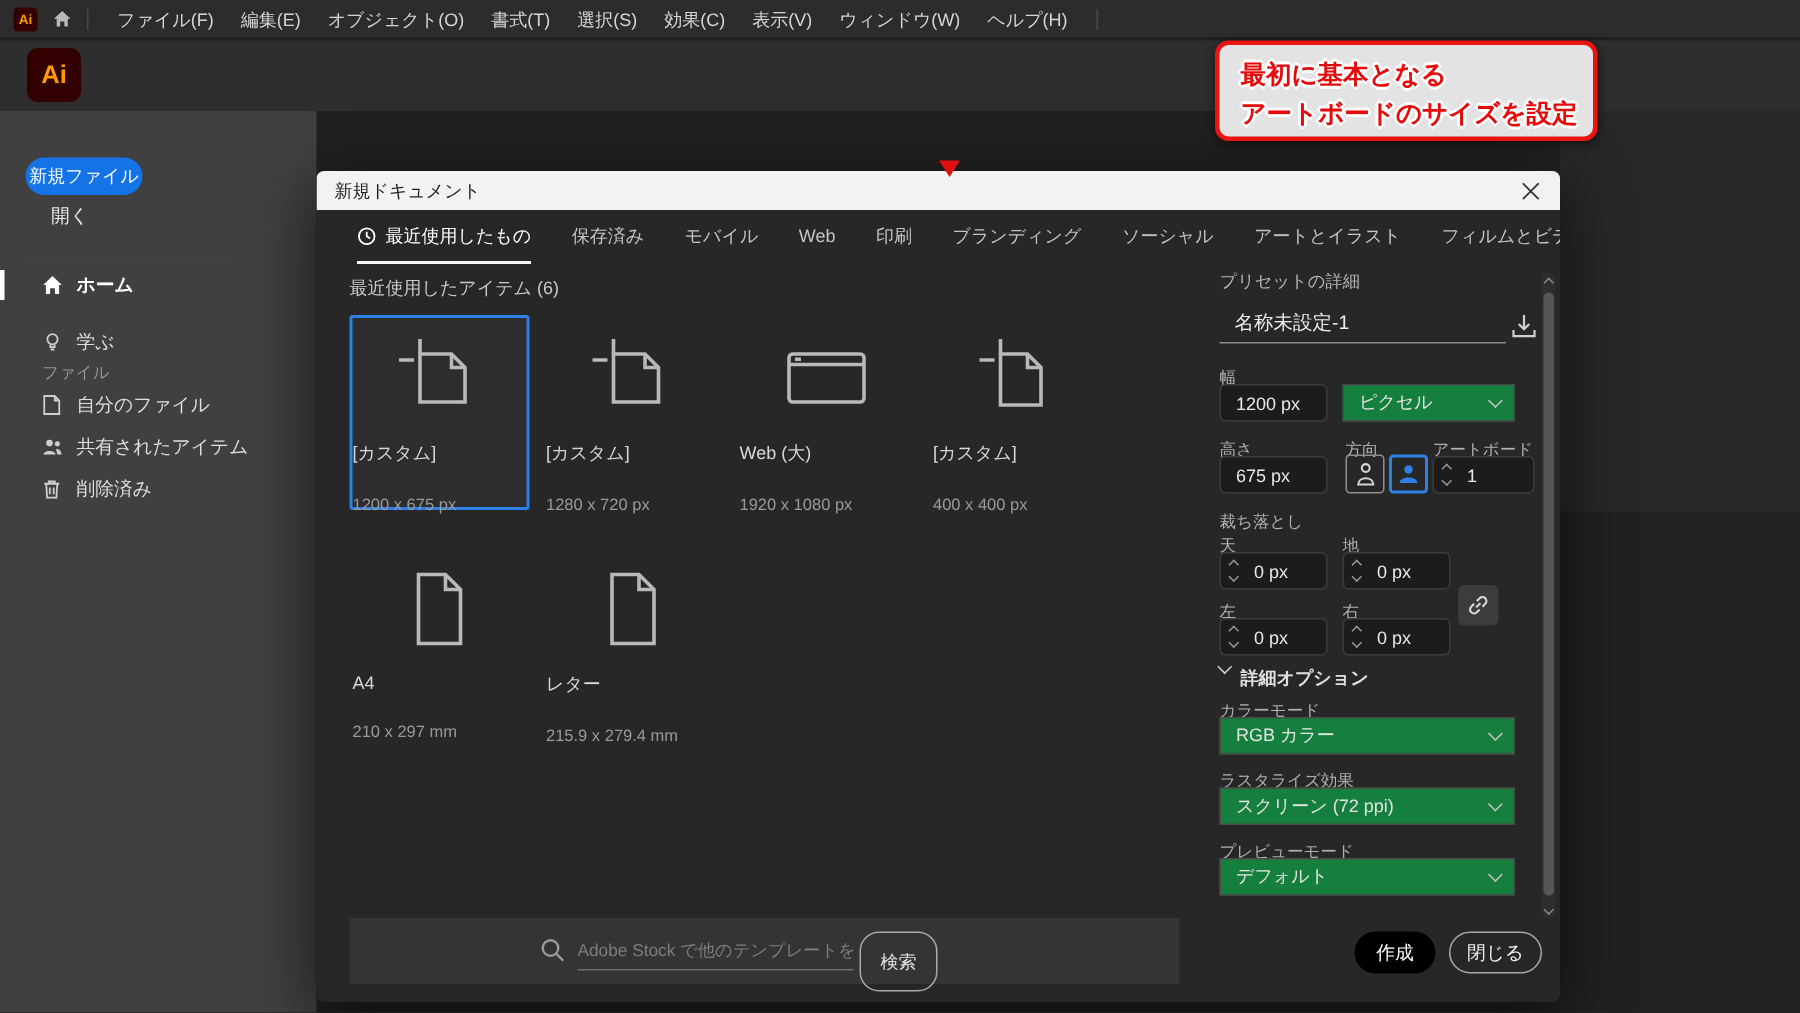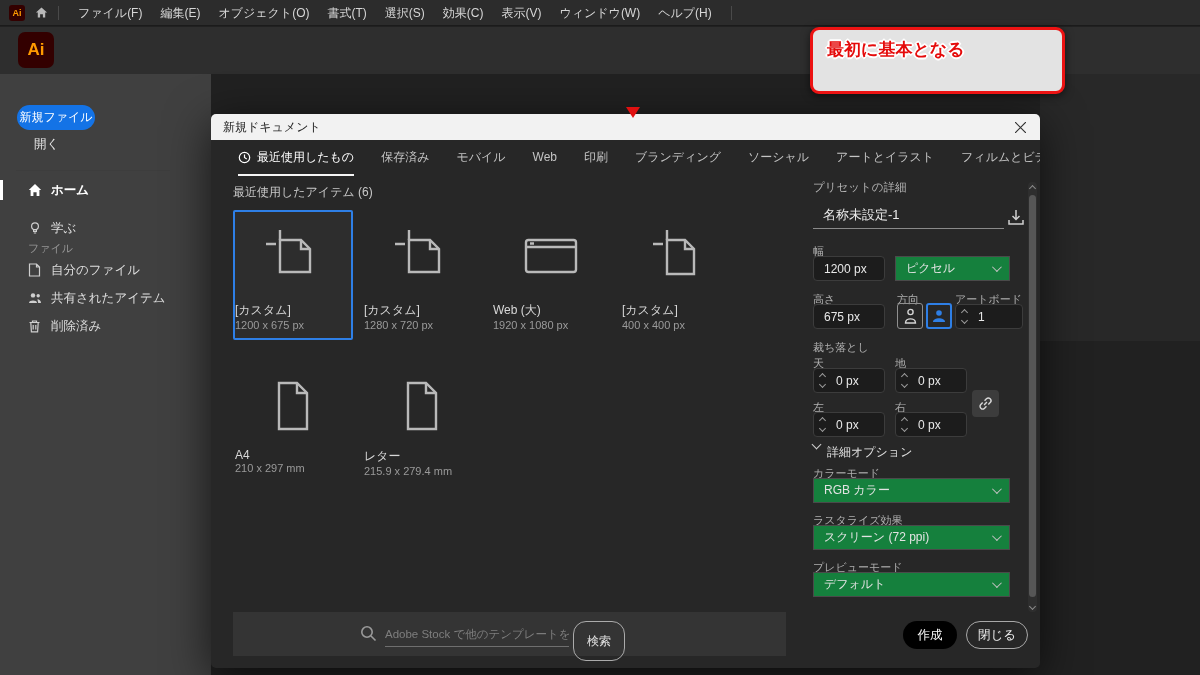--- a/index.html
+++ b/index.html
@@ -64,21 +64,21 @@
   .tab.active { color:#fff; border-bottom-color:#f5f5f5; }
   .tab .tab-icon { width:13px; height:13px; color:#fff; }
 
   .recent-heading { position:absolute; left:22px; top:70px; color:#c9c9c9; font-size:12px; }
 
   .card { position:absolute; width:120px; display:flex; flex-direction:column; 
           padding-top:12px; border:2px solid transparent; border-radius:2px; }
   .card.selected { border-color:#2e7fe6; background:#2d2d2d; }
   .card .card-icon { height:62px; display:flex; align-items:center; justify-content:center; color:#b9b9b9; }
   .card .card-name { margin-top:16px; color:#d8d8d8; font-size:12px; white-space:nowrap; }
-  .card .card-size { margin-top:0; color:#9a9a9a; font-size:11px; white-space:nowrap; }
+  .card .card-size { margin-top:20px; color:#9a9a9a; font-size:11px; white-space:nowrap; }
 
   .search-strip { position:absolute; left:22px; top:498px; width:553px; height:44px; background:#343434; }
   .search-icon { position:absolute; left:127px; top:13px; width:17px; height:17px; color:#9a9a9a; }
   .search-input { position:absolute; left:152px; top:9px; width:184px; height:26px; background:transparent;
                   border:none; border-bottom:1px solid #6f6f6f; color:#ddd; font-size:11.5px; outline:none;
                   font-family:"Liberation Sans", sans-serif; }
   .search-input::placeholder { color:#7e7e7e; }
   .search-btn { position:absolute; left:340px; top:9px; width:52px; height:40px; border-radius:13px;
                 border:1.5px solid #ababab; color:#e3e3e3; font-size:12px; display:flex;
                 align-items:center; justify-content:center; background:transparent; }
@@ -106,21 +106,21 @@
 
   .ori-btn { position:absolute; top:189px; width:26px; height:26px; border-radius:3px;
              display:flex; align-items:center; justify-content:center; }
   .ori-portrait { left:686px; border:1.5px solid #8f8f8f; color:#d5d5d5; }
   .ori-landscape { left:715px; border:2px solid #2e7fe6; color:#2e7fe6; }
 
   .link-btn { position:absolute; left:761px; top:276px; width:27px; height:27px; background:#3c3c3c;
               border-radius:4px; display:flex; align-items:center; justify-content:center; color:#d8d8d8; }
 
   .advanced { position:absolute; left:602px; top:330px; display:flex; align-items:flex-start; gap:7px;
-              color:#e0e0e0; font-size:12px; }
+              color:#e0e0e0; font-size:12px;font-weight:bold; }
   .adv-chev { width:7px; height:7px; border-right:1.5px solid #d0d0d0; border-bottom:1.5px solid #d0d0d0;
               transform:rotate(45deg); margin-top:-3px; }
 
   .vscroll { position:absolute; left:817px; top:68px; width:9px; height:430px; background:#2e2e2e; border-radius:4px; }
   .vs-thumb { position:absolute; left:1px; top:13px; width:7px; height:402px; background:#565656; border-radius:4px; }
   .vs-up, .vs-dn { position:absolute; left:2px; width:5px; height:5px;
                    border-right:1.2px solid #8a8a8a; border-bottom:1.2px solid #8a8a8a; }
   .vs-up { top:4px; transform:rotate(-135deg); }
   .vs-dn { bottom:3px; transform:rotate(45deg); }
 
@@ -212,20 +212,21 @@
       <svg width="13" height="14" viewBox="0 0 13 14" fill="none" stroke="currentColor" stroke-width="1.2">
         <path d="M1.5 3.5 H11.5 M4.5 3.5 V2 H8.5 V3.5 M2.8 3.5 L3.4 12.8 H9.6 L10.2 3.5 M5.2 6 V10.5 M7.8 6 V10.5"></path>
         </svg>
     </span>
     <span class="sb-label">削除済み</span>
   </div>
 </div>
 
 <div class="callout">
   <div>最初に基本となる</div>
+  <div>アートボードのサイズを設定</div>
 </div>
 <div class="callout-arrow"></div>
 
 <div class="dialog">
 
   <div class="dlg-titlebar">
     <span class="dlg-title">新規ドキュメント</span>
     <span class="dlg-close">
       <svg width="11" height="11" viewBox="0 0 10 10" stroke="#333" stroke-width="1.1">
           <path d="M0 0 L10 10 M10 0 L0 10"></path>

